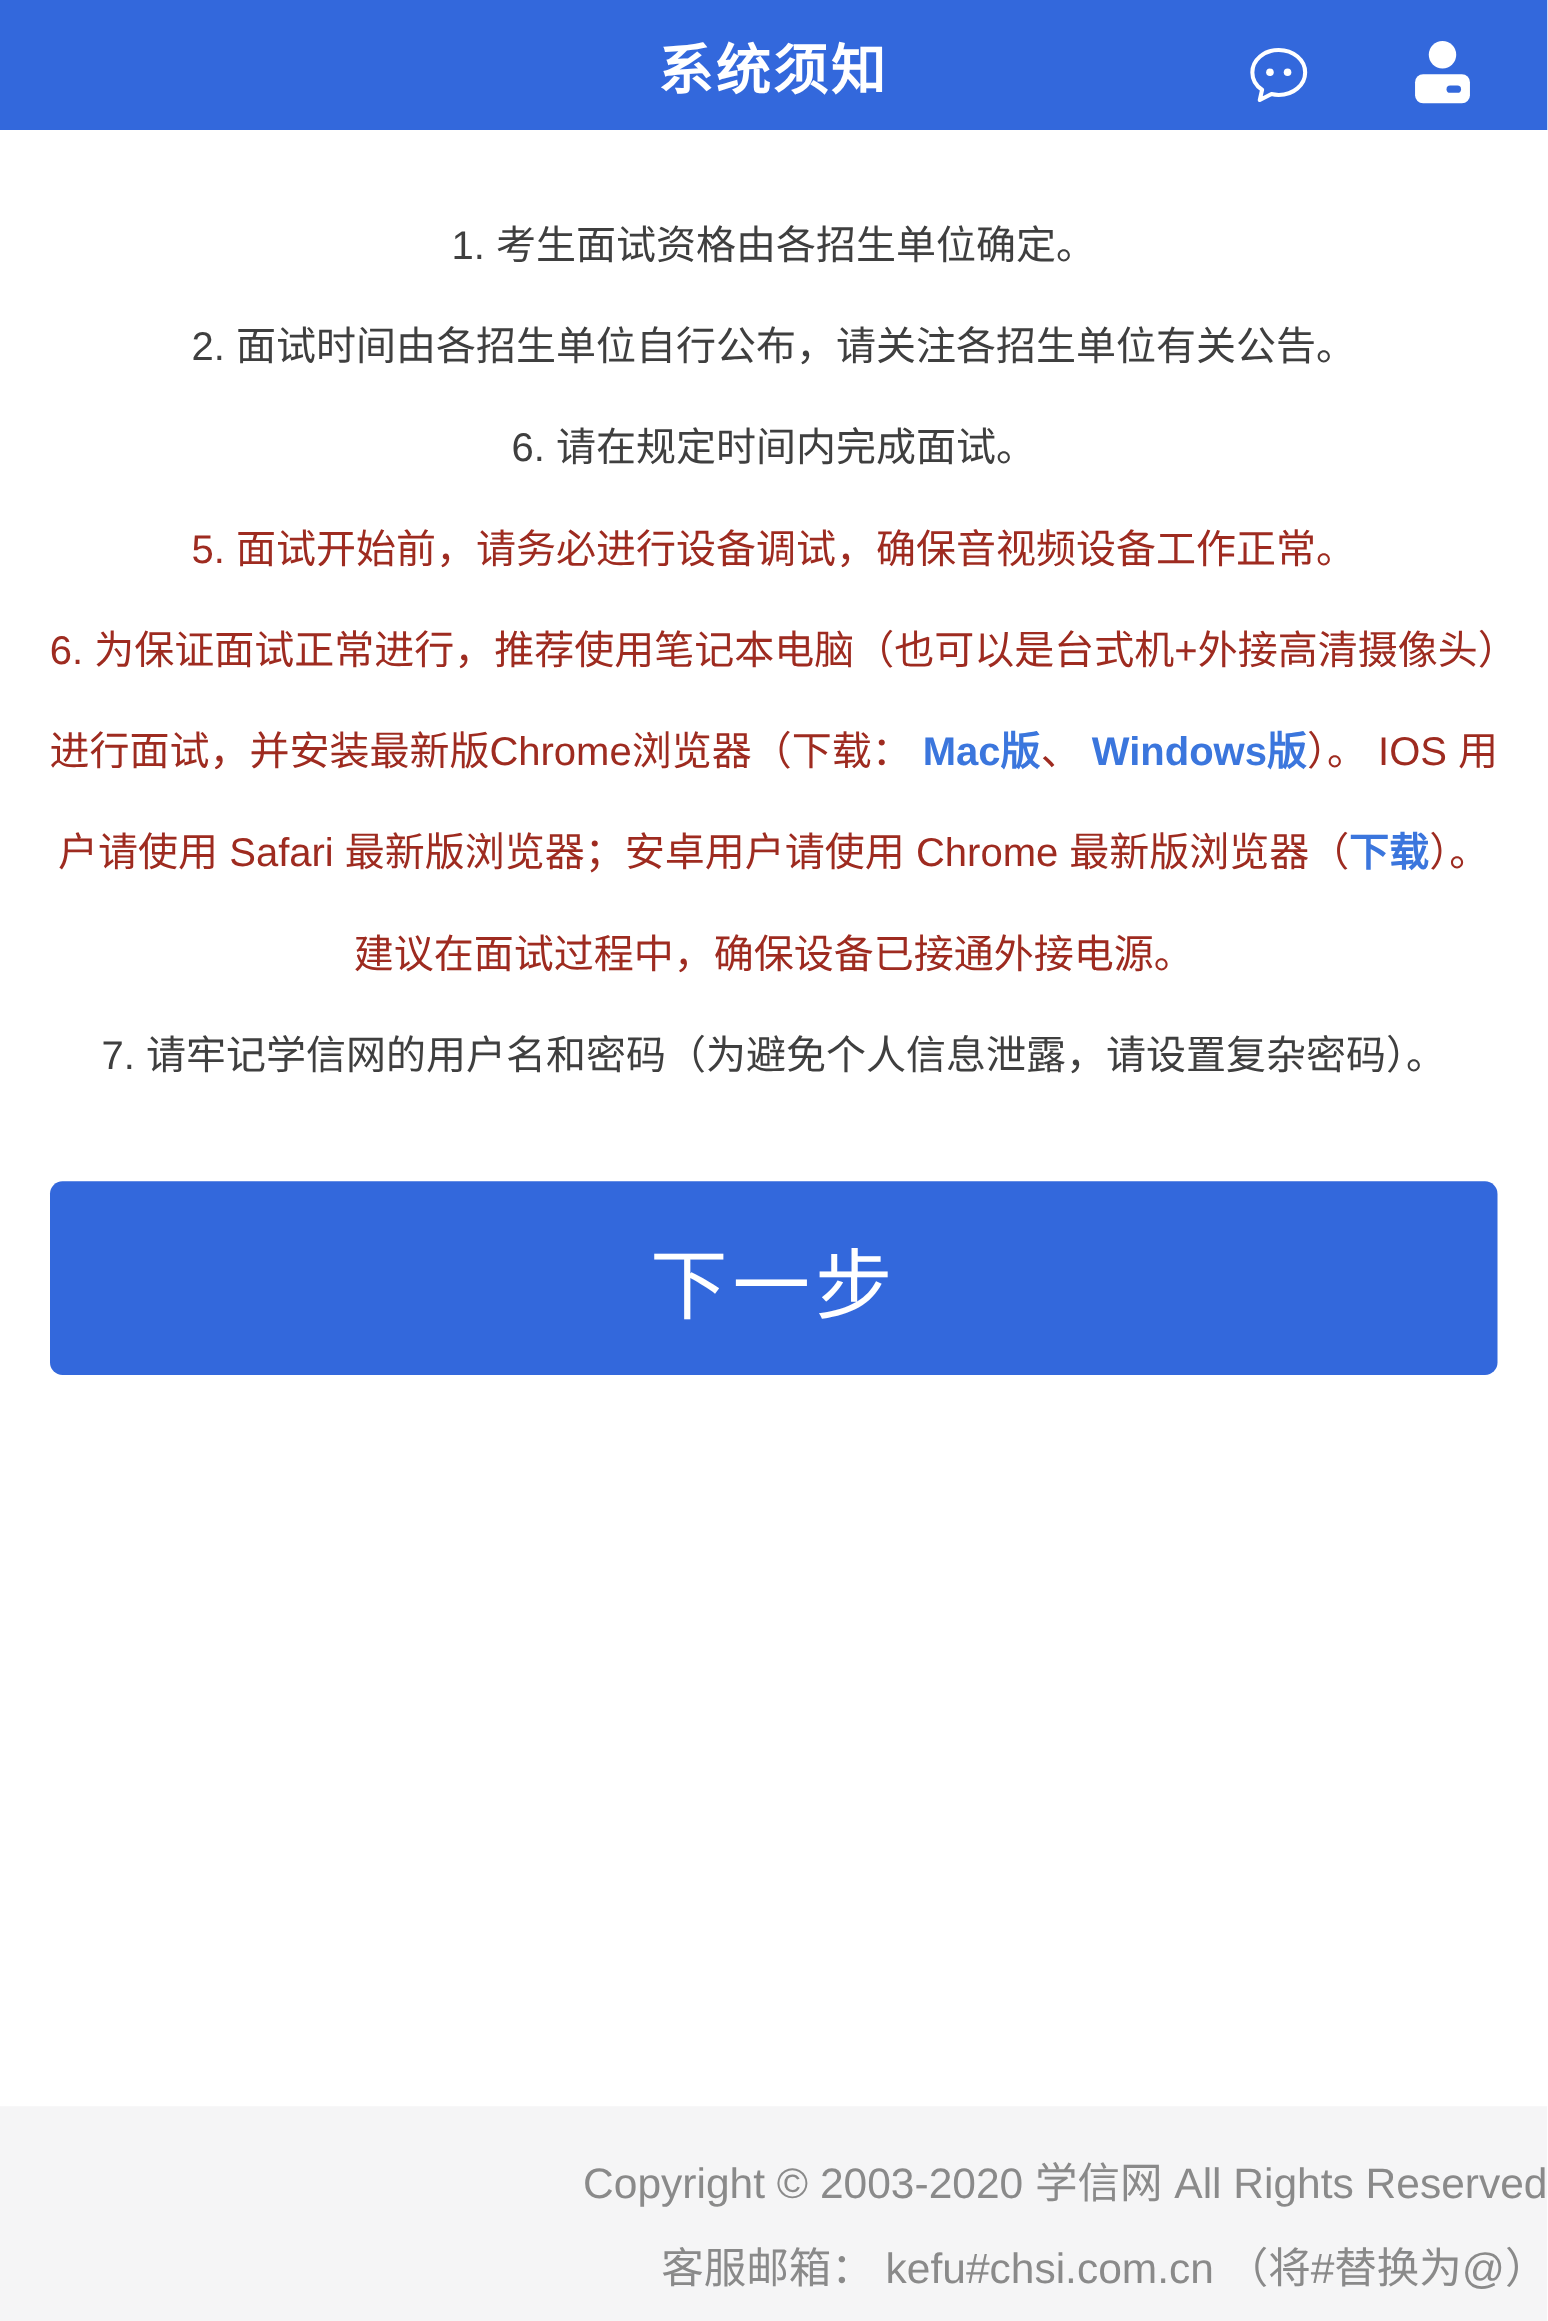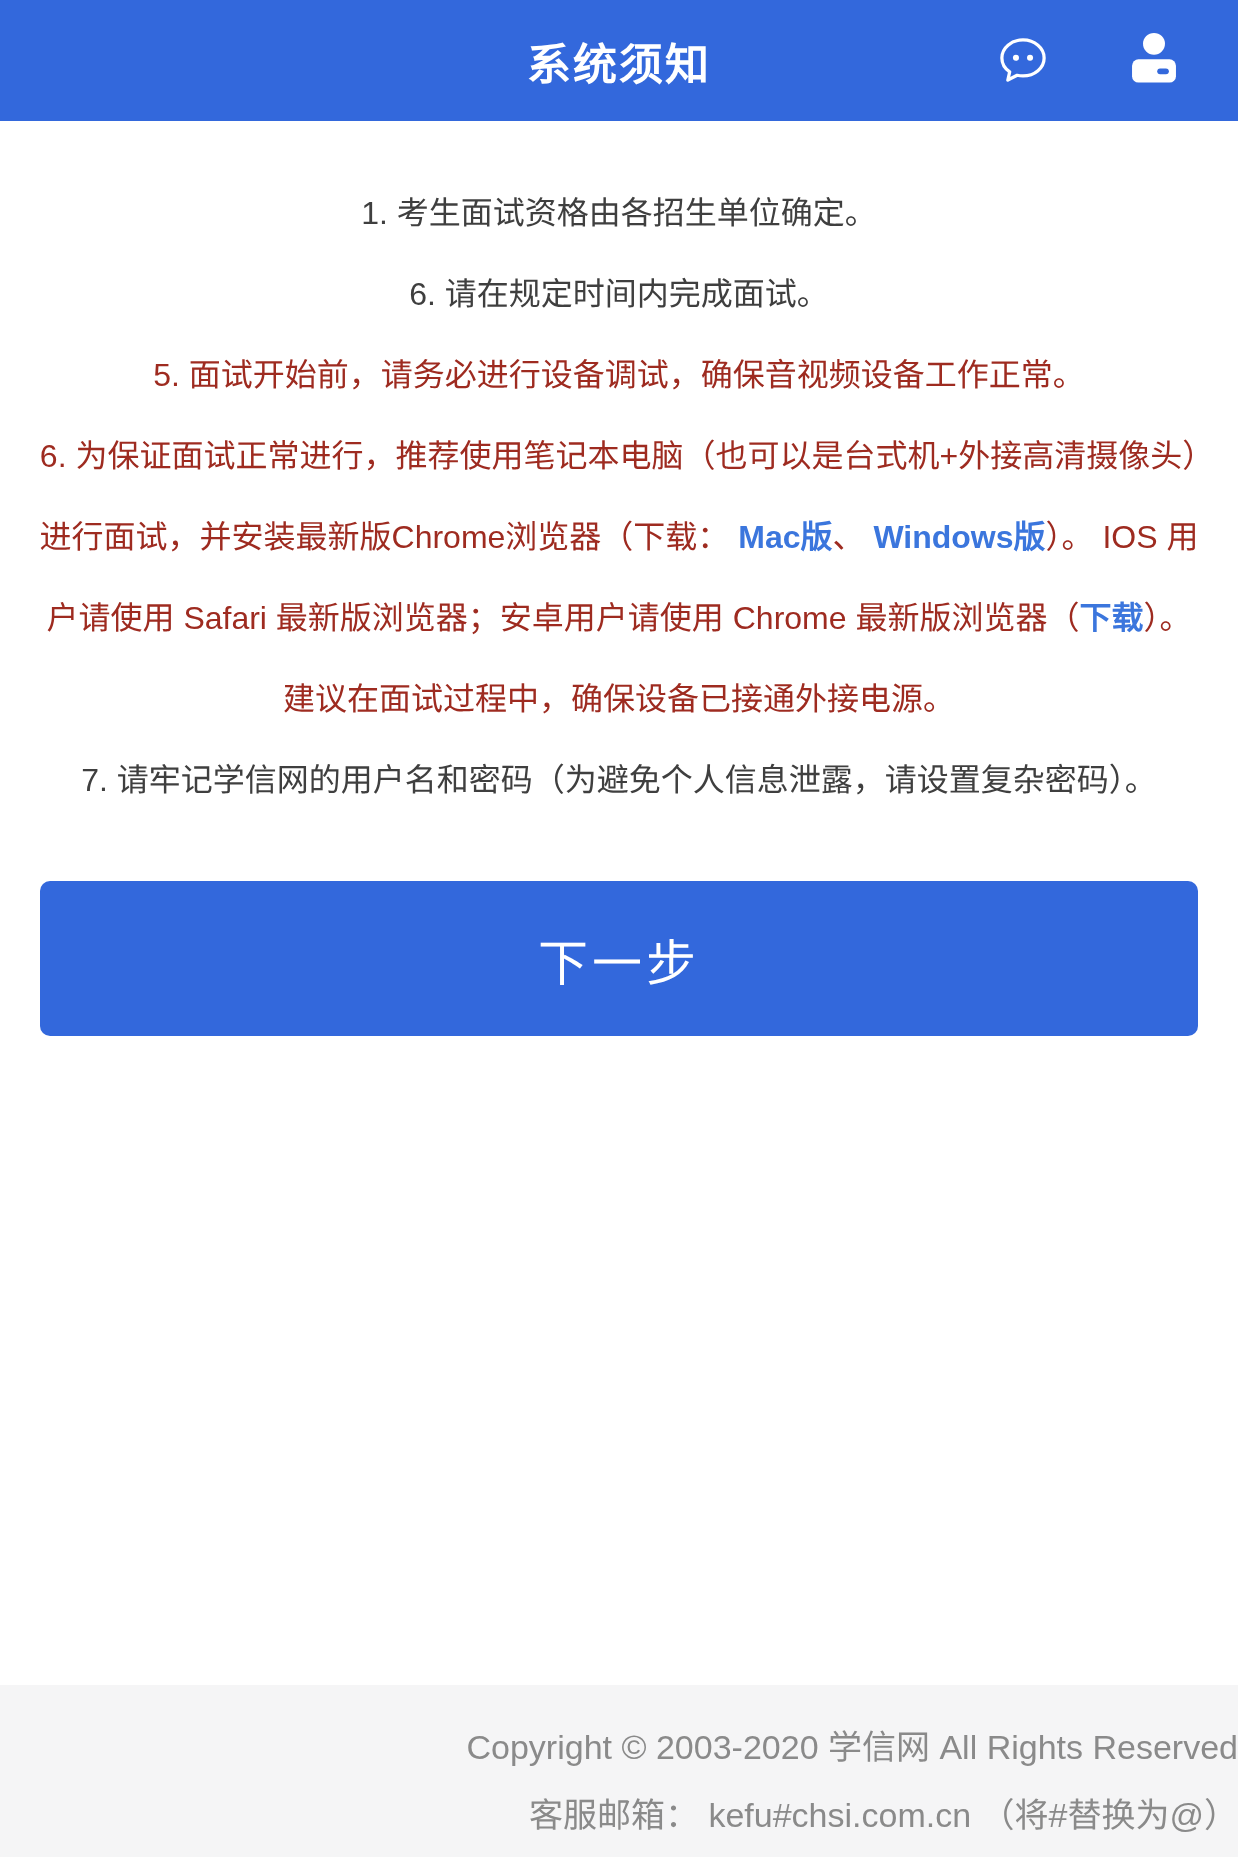--- a/index.html
+++ b/index.html
@@ -19,21 +19,21 @@
   }
   .page{
     width:1238px;
     min-height:1857px;
     display:flex;
     flex-direction:column;
     background:#ffffff;
   }
   
   .topbar{
-    height:121px;
+    height:104px;
     background:var(--primary);
     position:relative;
     display:flex;
     align-items:center;
     justify-content:center;
     flex:0 0 auto;
   }
   .topbar .title{
     color:var(--header_text);
     font-size:44px;
@@ -77,21 +77,21 @@
     font-weight:bold;
   }
   
   .next-btn{
     display:block;
     margin:60px 40px 0 40px;
     width:calc(100% - 80px);
     height:155px;
     background:var(--primary);
     color:#ffffff;
-    font-size:50px;
+    font-size:62px;
     font-family:inherit;
     letter-spacing:4px;
     border:none;
     border-radius:10px;
     cursor:pointer;
     flex:0 0 auto;
   }
   
   .page-footer{
     margin-top:auto;
@@ -130,20 +130,21 @@
           <path d="M12 23.5 h24 a5 5 0 0 1 5 5 v8 a5 5 0 0 1 -5 5 h-24 a5 5 0 0 1 -5-5 v-8 a5 5 0 0 1 5-5 z" fill="#ffffff"></path>
           <rect x="26.5" y="30.5" width="9" height="4.5" rx="2.25" fill="#3368dc"></rect>
         </svg>
       </button>
     </div>
   </header>
 
   <main class="content" id="notice-list">
 
   <p class="notice ">1. 考生面试资格由各招生单位确定。</p>
+      <p class="notice ">2. 面试时间由各招生单位自行公布，请关注各招生单位有关公告。</p>
       <p class="notice ">6. 请在规定时间内完成面试。</p>
       <p class="notice red">5. 面试开始前，请务必进行设备调试，确保音视频设备工作正常。</p>
       <p class="notice red">6. 为保证面试正常进行，推荐使用笔记本电脑（也可以是台式机+外接高清摄像头）进行面试，并安装最新版Chrome浏览器（下载： <a class="lnk" href="#">Mac版</a>、 <a class="lnk" href="#">Windows版</a>）。 IOS 用户请使用 Safari 最新版浏览器；安卓用户请使用 Chrome 最新版浏览器（<a class="lnk" href="#">下载</a>）。建议在面试过程中，确保设备已接通外接电源。</p>
       <p class="notice ">7. 请牢记学信网的用户名和密码（为避免个人信息泄露，请设置复杂密码）。</p>
     </main>
 
   <button class="next-btn" type="button">下一步</button>
 
   <footer class="page-footer">
     <div class="f-line">Copyright © 2003-2020 学信网 All Rights Reserved</div>

